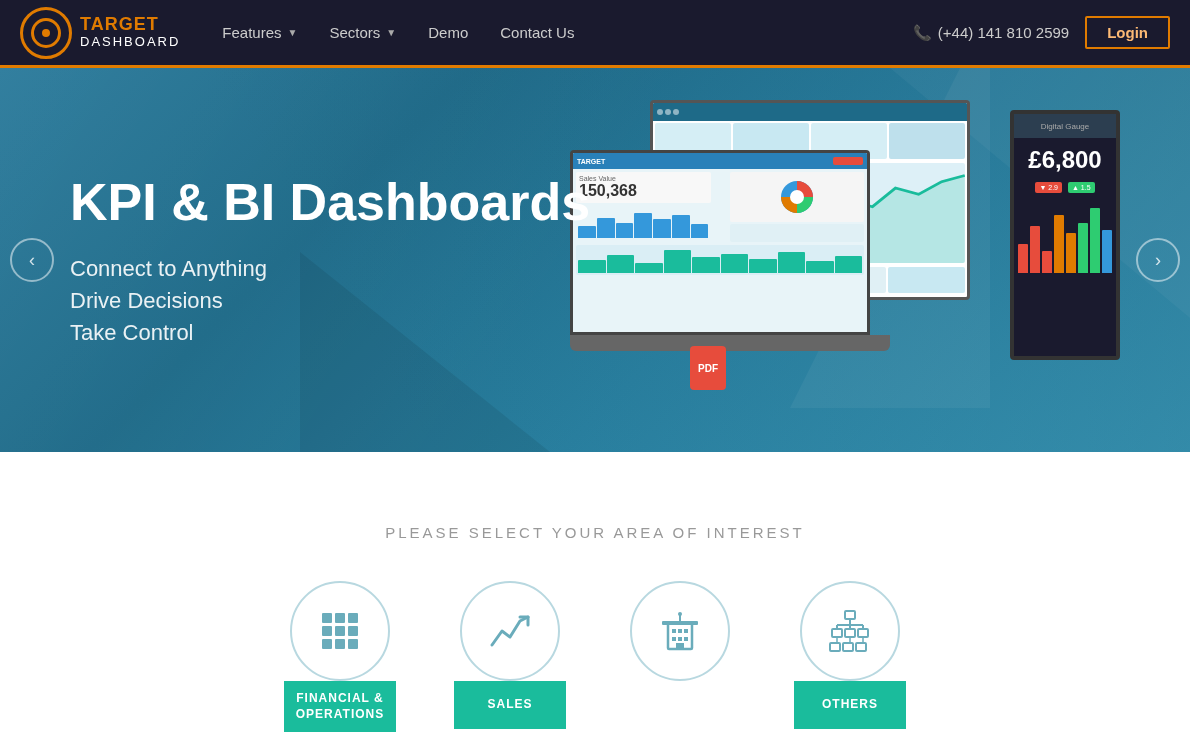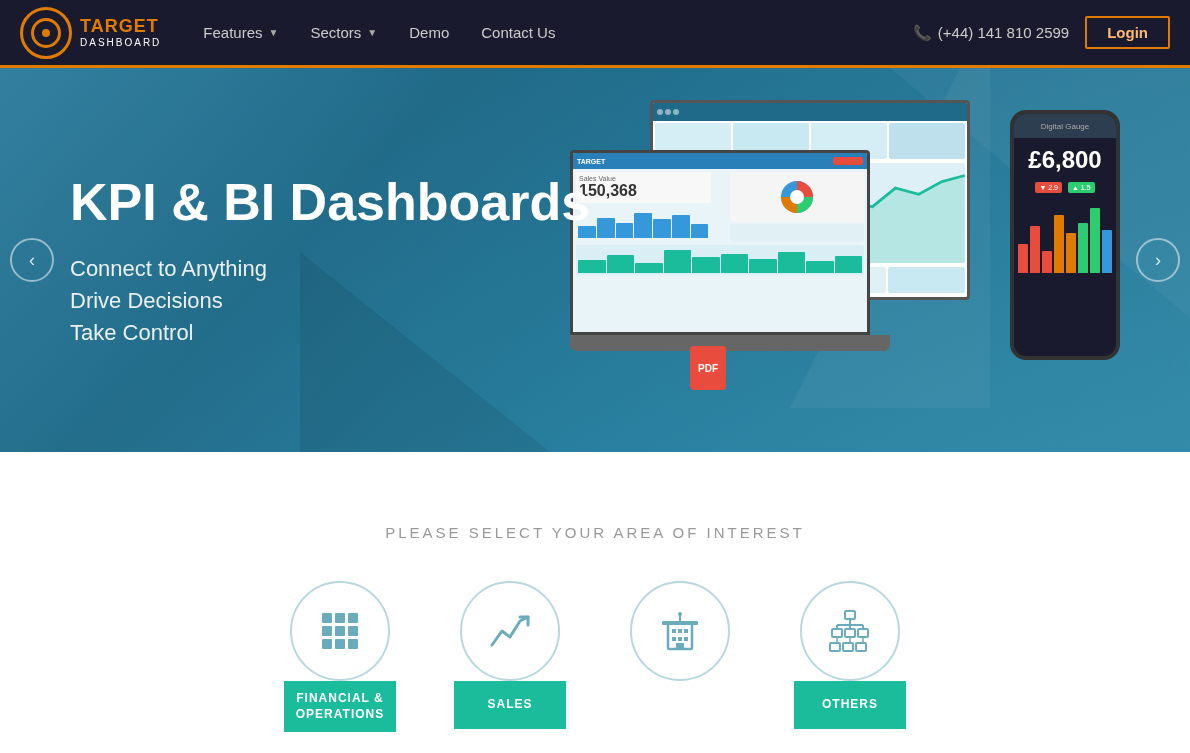--- a/index.html
+++ b/index.html
@@ -53,21 +53,21 @@
       line-height: 1.1;
     }
     .logo-target {
       color: #e07b00;
       font-size: 18px;
       font-weight: bold;
       letter-spacing: 1px;
     }
     .logo-dashboard {
       color: #fff;
-      font-size: 10px;
+      font-size: 13px;
       letter-spacing: 2px;
       text-transform: uppercase;
     }
     .nav-links {
       display: flex;
       align-items: center;
       gap: 8px;
       flex: 1;
     }
     .nav-item {
@@ -275,21 +275,21 @@
       right: 0;
       top: 20px;
       width: 120px;
       height: 290px;
     }
     .tablet-screen {
       background: #1a1a2e;
       width: 110px;
       height: 250px;
       border: 4px solid #333;
-      border-radius: 16px;
+      border-radius: 4px;
       overflow: hidden;
       position: relative;
     }
 
     
     .screen-header {
       background: #1e6a88;
       height: 18px;
       display: flex;
       align-items: center;

